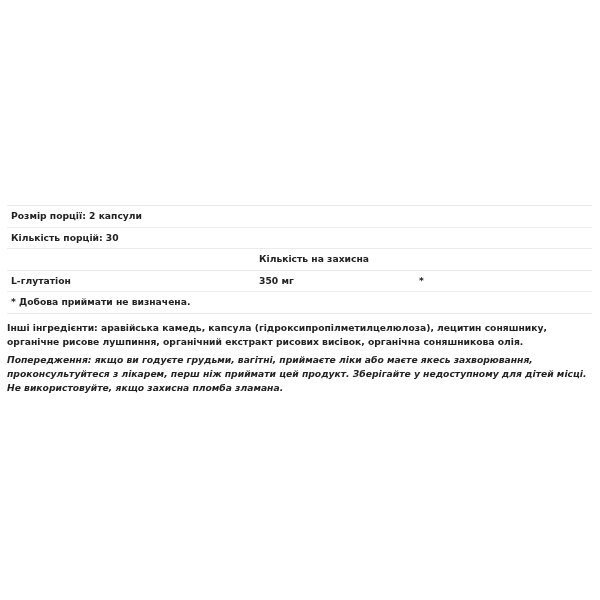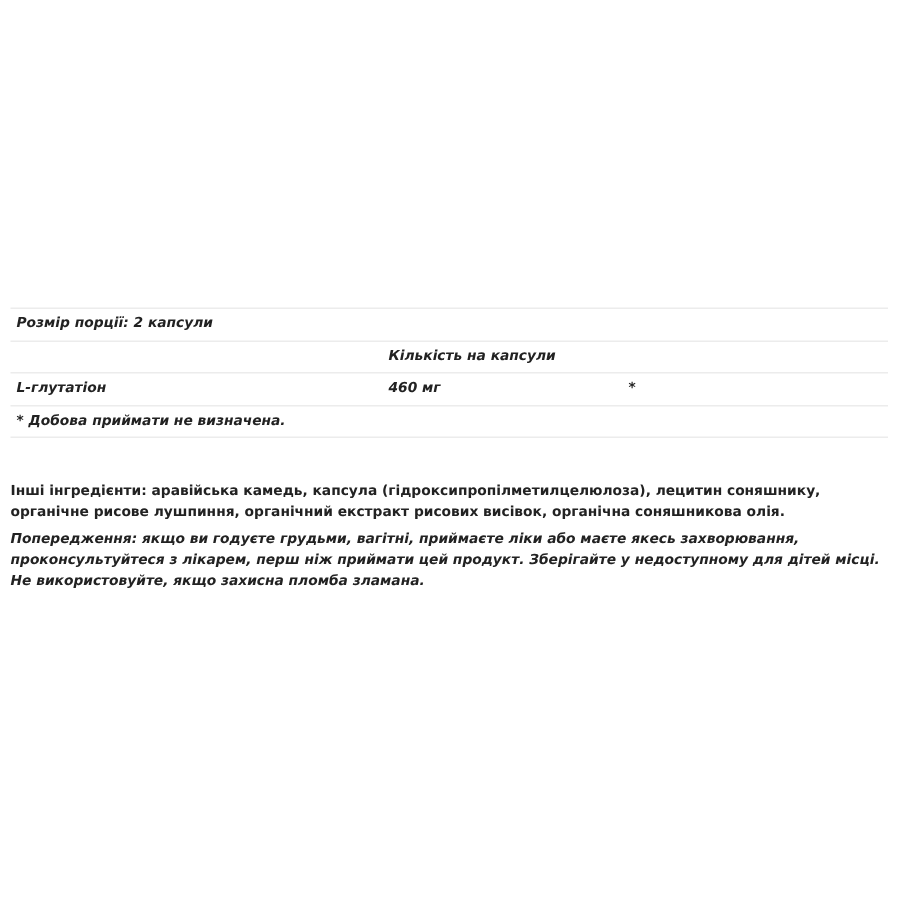--- a/index.html
+++ b/index.html
@@ -22,21 +22,20 @@
       top: 205px;
       width: 585px;
       border-top: 1px solid #ececec;
     }
     .row {
       height: 20.5px;
       border-bottom: 1px solid #ececec;
       position: relative;
       font-size: 9.2px;
       line-height: 20.5px;
-      font-style: italic;
     }
     .cell {
       position: absolute;
       top: 0;
       white-space: nowrap;
     }
     .c1 { left: 4px; }
     .c2 { left: 252px; }
     .c3 { left: 412px; }
     .para {
@@ -51,26 +50,29 @@
     .p-warning { top: 353px; font-style: italic; }
   </style>
 </head>
 <body>
 
 <div class="facts">
   <div class="row">
     <span class="cell c1">Розмір порції: 2 капсули</span>
   </div>
   <div class="row">
+    <span class="cell c1">Кількість порцій: 30</span>
+  </div>
+  <div class="row">
     <span class="cell c1"></span>
-    <span class="cell c2">Кількість на капсули</span>
+    <span class="cell c2">Кількість на захисна</span>
   </div>
   <div class="row">
     <span class="cell c1">L-глутатіон</span>
-    <span class="cell c2">460 мг</span>
+    <span class="cell c2">350 мг</span>
     <span class="cell c3">*</span>
   </div>
   <div class="row">
     <span class="cell c1">* Добова приймати не визначена.</span>
   </div>
 </div>
 
 <p class="para p-ingredients">Інші інгредієнти: аравійська камедь, капсула (гідроксипропілметилцелюлоза), лецитин соняшнику, органічне рисове лушпиння, органічний екстракт рисових висівок, органічна соняшникова олія.</p>
 <p class="para p-warning">Попередження: якщо ви годуєте грудьми, вагітні, приймаєте ліки або маєте якесь захворювання, проконсультуйтеся з лікарем, перш ніж приймати цей продукт. Зберігайте у недоступному для дітей місці. Не використовуйте, якщо захисна пломба зламана.</p>
 

